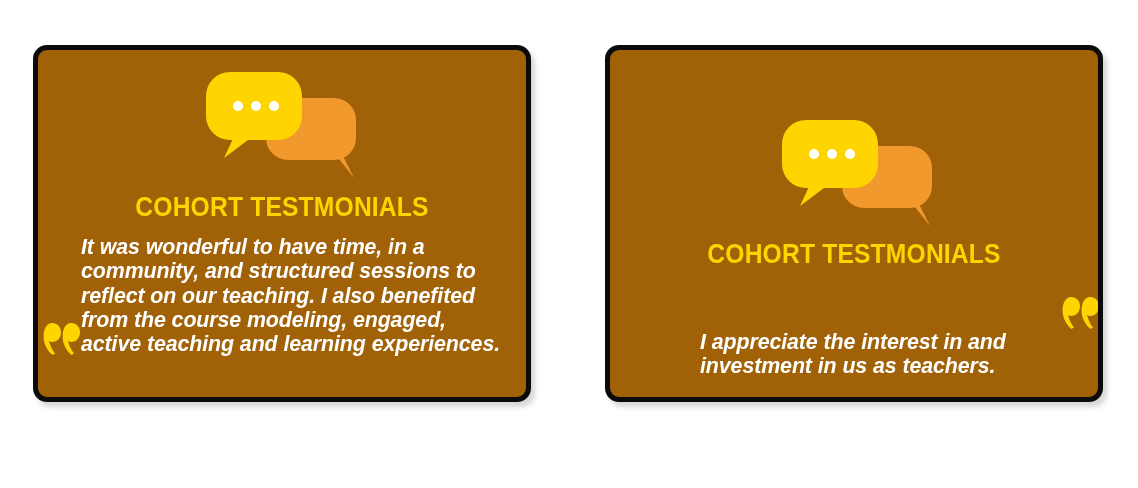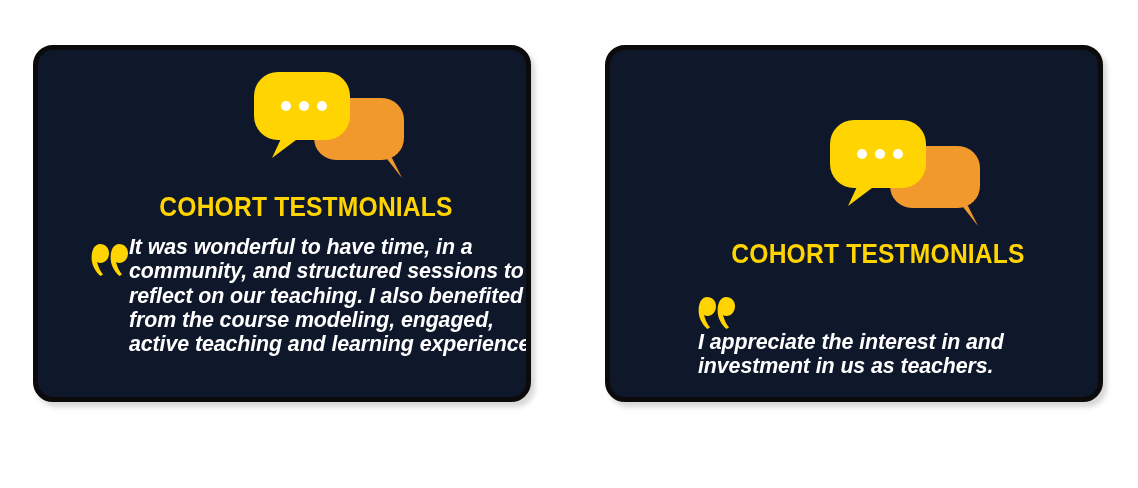--- a/index.html
+++ b/index.html
@@ -18,26 +18,25 @@
   #stage {
     position: relative;
     width: 1138px;
     height: 488px;
   }
 
   
   .card {
     position: absolute;
     box-sizing: border-box;
-    background: #0f172a;
+    background: #a16207;
     border: 5px solid #0b0b0b;
-    border-radius: 20px;
+    border-radius: 14px;
     box-shadow: 4px 5px 5px rgba(150,150,150,0.38);
     overflow: hidden;
-    padding-left: 48px;
   }
 
   #card-left  { left: 33px;  top: 45px; width: 498px; height: 357px; }
   #card-right { left: 605px; top: 45px; width: 498px; height: 357px; }
 
   .card-inner {
     position: relative;
     width: 100%;
     height: 100%;
   }
@@ -68,21 +67,21 @@
     transform: scaleX(0.88);
     white-space: nowrap;
   }
   #heading-left  { top: 143px; }
   #heading-right { top: 190px; }
 
   
   .quote-block {
     position: absolute;
     display: flex;
-    align-items: flex-start;
+    align-items: flex-end;
   }
   #quote-left  { left: 5px;  top: 185px; width: 488px; }
   #quote-right { left: 40px; top: 238px; width: 450px; flex-direction: column; }
 
   .quote-mark {
     flex: 0 0 auto;
     width: 38px;
     height: 34px;
     margin-top: 8px;
   }

